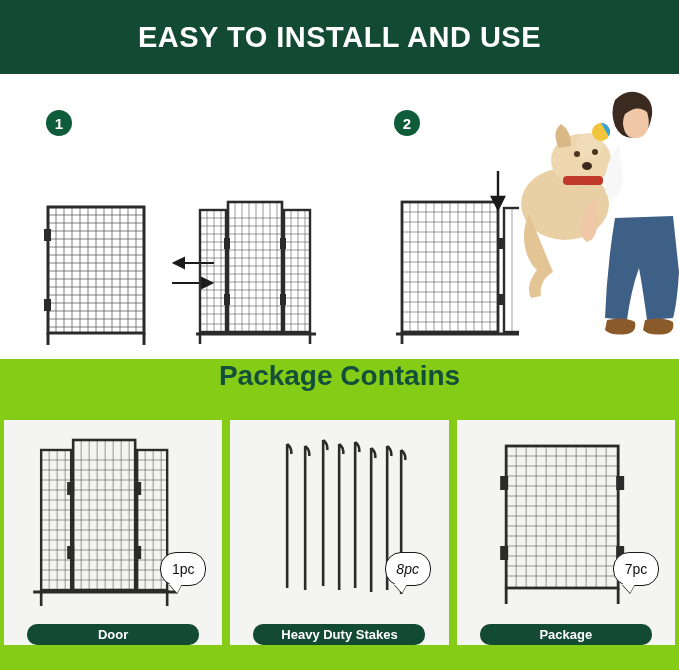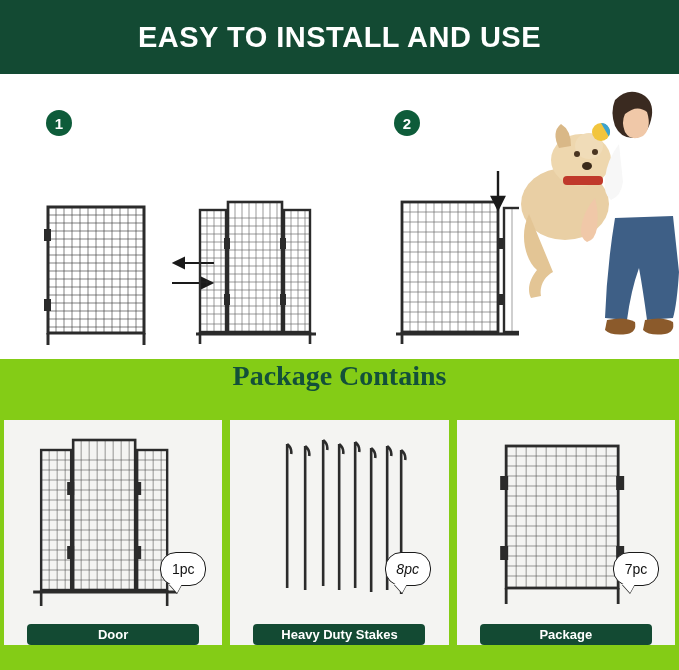--- a/index.html
+++ b/index.html
@@ -75,21 +75,20 @@
 
   
   .package-title {
     position: absolute;
     left: 0; top: 360px;
     width: 679px;
     text-align: center;
     color: #13503a;
     font-size: 28px;
     font-weight: bold;
-    font-family: Liberation Serif, serif;
   }
 
   
   .cards {
     position: absolute;
     left: 0; top: 420px;
     width: 679px; height: 250px;
     display: flex;
     gap: 8px;
     padding: 0 4px;
@@ -113,21 +112,21 @@
     bottom: 0;
     width: 172px;
     height: 21px;
     background: #134a33;
     color: #ffffff;
     font-size: 13px;
     font-weight: bold;
     display: flex;
     align-items: center;
     justify-content: center;
-    border-radius: 4px;
+    border-radius: 10px;
   }
   .qty-bubble {
     position: absolute;
     width: 46px; height: 34px;
     border: 1.6px solid #1a1a1a;
     border-radius: 16px;
     background: #ffffff;
     display: flex;
     align-items: center;
     justify-content: center;

